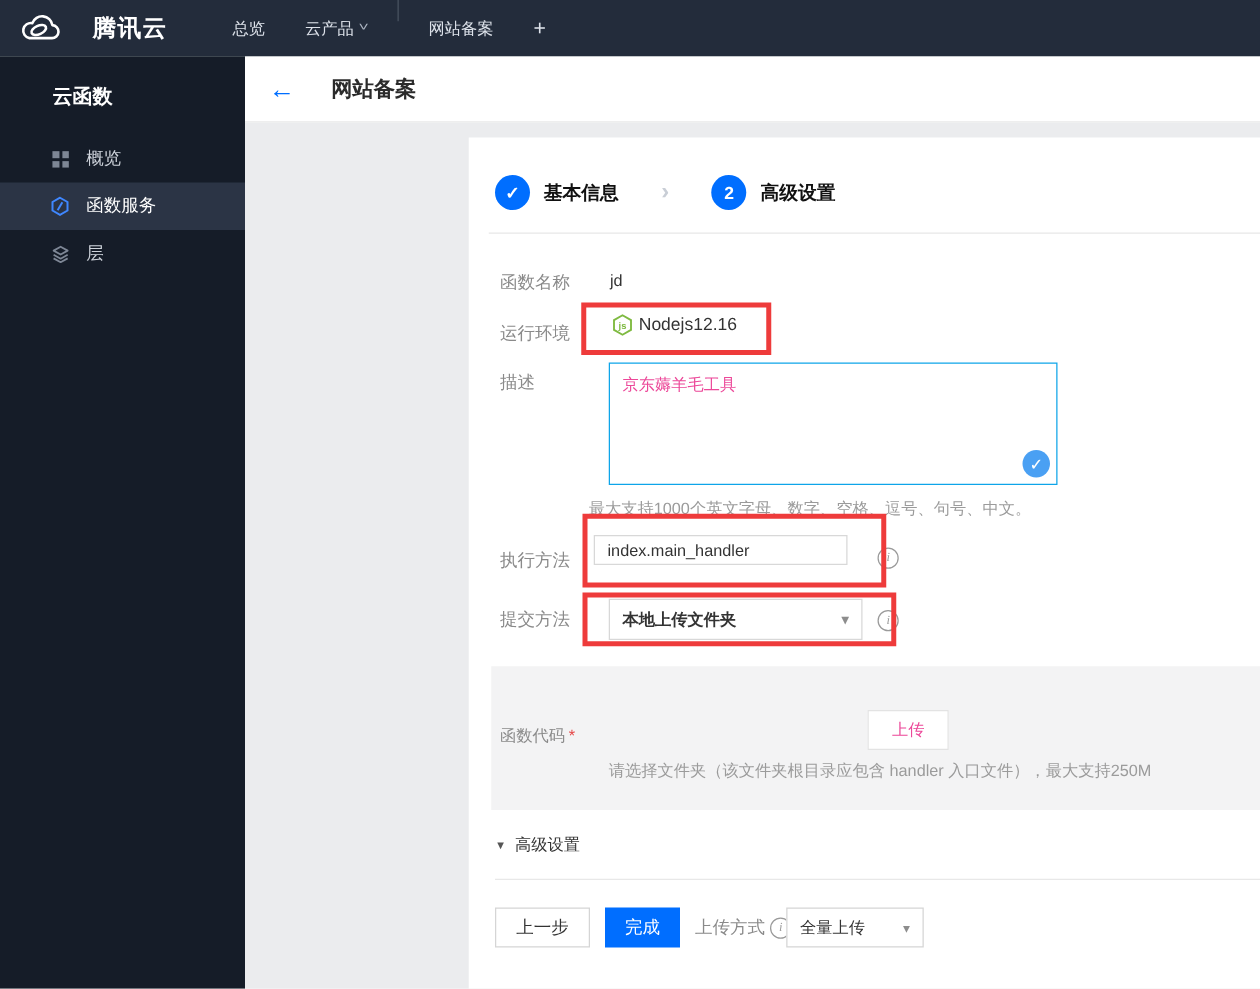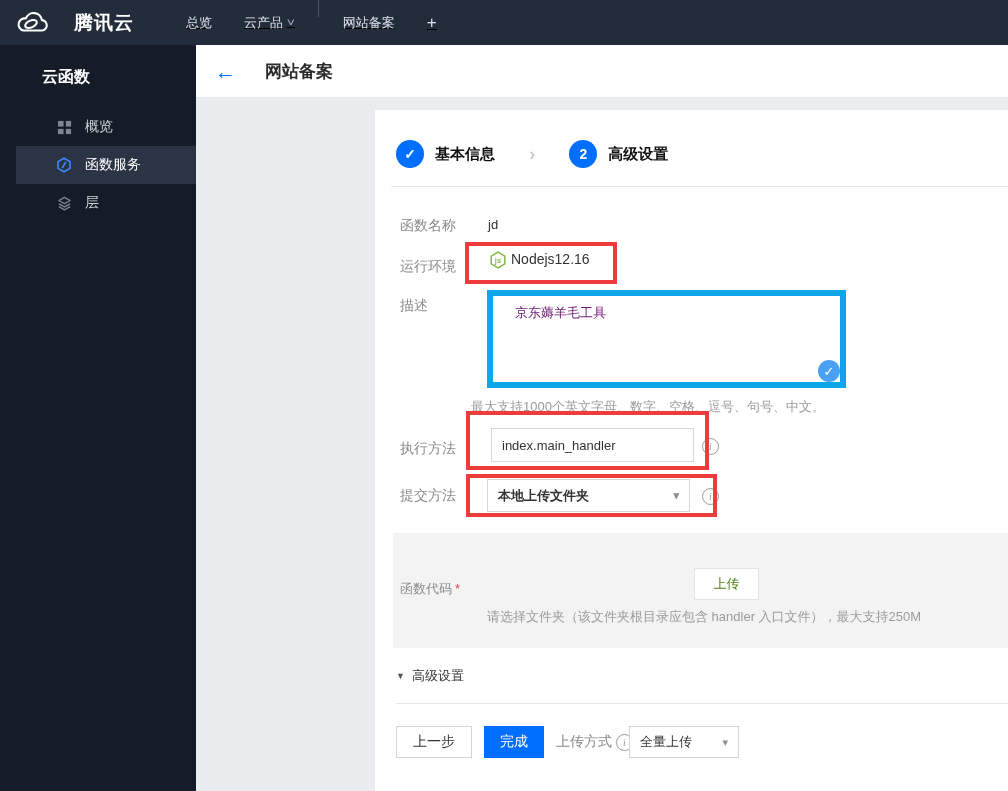--- a/index.html
+++ b/index.html
@@ -5,32 +5,32 @@
   html,body{margin:0;padding:0;}
   body{
     width:1008px;height:791px;overflow:hidden;position:relative;
     font-family:"Liberation Sans",sans-serif;background:#ebecee;
   }
   
   .topbar{position:absolute;top:0;left:0;width:1008px;height:45px;background:#232c3b;
     display:flex;align-items:center;z-index:6;}
   .brand{display:flex;align-items:center;gap:26px;padding-left:16px;cursor:pointer;}
   .brand-text{color:#fff;font-size:19px;font-weight:bold;letter-spacing:1px;}
-  .topnav{display:flex;align-items:flex-start;margin-left:36px;gap:0;text-decoration:underline;}
+  .topnav{display:flex;align-items:flex-start;margin-left:36px;gap:0;}
   .topnav-item{color:#dde2ea;font-size:13px;padding:0 16px;height:45px;display:flex;
     align-items:center;cursor:pointer;gap:5px;}
   .topnav-plus{font-size:17px;color:#dde2ea;}
   .nav-caret{font-size:10px;color:#aab2bf;transform:scaleX(1.4);}
   .topnav-sep{width:1px;height:17px;background:#495361;margin:0 8px;}
   
   .sidebar{position:absolute;top:45px;left:0;width:196px;height:746px;background:#151c28;z-index:5;}
   .sidebar-title{padding:22px 0 0 42px;font-size:16px;font-weight:bold;color:#fff;}
   .side-items{margin-top:20px;}
   .side-item{height:38px;display:flex;align-items:center;padding-left:40px;gap:13px;
-    font-size:14px;color:#ced3db;cursor:pointer;margin-left:16px;}
+    font-size:14px;color:#ced3db;cursor:pointer;}
   .side-item.active{background:#2b3445;color:#fff;}
   .side-icon{width:16px;height:16px;display:flex;align-items:center;justify-content:center;}
   
   .page-header{position:absolute;left:196px;top:45px;width:812px;height:52px;background:#fff;
     display:flex;align-items:center;z-index:4;border-bottom:1px solid #e9e9e9;}
   .back-arrow{margin-left:19px;color:#006eff;font-size:21px;font-weight:bold;cursor:pointer;line-height:1;}
   .page-title{margin-left:29px;font-size:17px;font-weight:bold;color:#2b2b2b;}
   
   .card{position:absolute;left:375px;top:110px;width:633px;height:681px;background:#fff;}
   .steps{position:absolute;left:21px;top:30px;display:flex;align-items:center;height:28px;}
@@ -43,48 +43,48 @@
   .flabel{position:absolute;left:25px;font-size:14px;color:#8a8a8a;}
   .lbl-name{top:107px}.lbl-runtime{top:148px}.lbl-desc{top:187px}
   .lbl-handler{top:330px}.lbl-submit{top:377px}
   .val-name{position:absolute;left:113px;top:107px;font-size:13px;color:#333;}
   .runtime-val{position:absolute;left:114px;top:141px;height:26px;display:flex;
     align-items:flex-start;gap:4px;font-size:14px;color:#333;}
   .ann-box{position:absolute;border:4px solid #ee3b3b;box-sizing:border-box;pointer-events:none;z-index:3;}
   .ann1{left:90px;top:132px;width:152px;height:42px;}
   .ann2{left:91px;top:301px;width:243px;height:59px;}
   .ann3{left:91px;top:364px;width:251px;height:43px;}
-  .desc-ta{position:absolute;left:112px;top:180px;width:359px;height:98px;border:6px solid #0ea5e9;
-    box-sizing:border-box;padding:8px 22px;font-family:"Liberation Sans",sans-serif;
-    font-size:13px;color:#701a75;resize:none;outline:none;}
+  .desc-ta{position:absolute;left:112px;top:180px;width:359px;height:98px;border:1px solid #0ea5e9;
+    box-sizing:border-box;padding:8px 10px;font-family:"Liberation Sans",sans-serif;
+    font-size:13px;color:#ec4899;resize:none;outline:none;}
   .check-badge{position:absolute;left:443px;top:250px;width:22px;height:22px;border-radius:50%;
     background:#4aa0f3;color:#fff;font-size:13px;display:flex;align-items:center;justify-content:center;z-index:2;}
   .hint{font-size:13px;color:#9b9b9b;}
   .desc-hint{position:absolute;left:96px;top:288px;}
   .text-input{box-sizing:border-box;border:1px solid #d8d8d8;padding:0 10px;
     font-family:"Liberation Sans",sans-serif;font-size:13px;color:#333;outline:none;background:#fff;}
-  .handler-input{position:absolute;left:116px;top:318px;width:203px;height:34px;}
+  .handler-input{position:absolute;left:100px;top:318px;width:203px;height:24px;}
   .info{width:15px;height:15px;border:1px solid #9a9a9a;border-radius:50%;color:#9a9a9a;
     font-size:10px;display:flex;align-items:center;justify-content:center;
     font-family:"Liberation Serif",serif;font-style:italic;flex:none;cursor:pointer;}
   .info-abs{position:absolute;}
   .info-handler{left:327px;top:328px;}
   .info-submit{left:327px;top:378px;}
   .fake-select{box-sizing:border-box;border:1px solid #d8d8d8;display:flex;align-items:center;
     padding:0 10px;font-size:13px;color:#333;background:#fff;cursor:pointer;}
   .submit-select{position:absolute;left:112px;top:369px;width:203px;height:33px;font-weight:bold;}
   .caret{margin-left:auto;color:#8d8d8d;font-size:11px;}
   .gray-panel{position:absolute;left:18px;top:423px;right:0;height:115px;background:#f3f3f4;}
   .code-label{position:absolute;left:7px;top:47px;font-size:13px;color:#8a8a8a;}
   .req{color:#e54545;margin-left:3px;}
   .code-input{position:absolute;left:94px;top:35px;width:196px;height:32px;background:#fafafa;
     border-color:#dedede;}
   .code-input::placeholder{color:#bcbcbc;}
   .upload-btn{position:absolute;left:301px;top:35px;width:65px;height:32px;background:#fff;
-    border:1px solid #e3e3e3;font-size:13px;color:#4d7c0f;cursor:pointer;
+    border:1px solid #e3e3e3;font-size:13px;color:#ec4899;cursor:pointer;
     font-family:"Liberation Sans",sans-serif;}
   .code-hint{position:absolute;left:94px;top:75px;}
   .advanced{position:absolute;left:21px;top:557px;display:flex;align-items:center;gap:7px;
     font-size:13px;color:#333;cursor:pointer;}
   .adv-caret{font-size:9px;color:#555;}
   .footer-divider{position:absolute;left:21px;right:0;top:593px;height:1px;background:#e8e8e8;}
   .btn{box-sizing:border-box;font-family:"Liberation Sans",sans-serif;font-size:14px;cursor:pointer;
     display:flex;align-items:center;justify-content:center;}
   .prev-btn{position:absolute;left:21px;top:616px;width:76px;height:32px;background:#fff;
     border:1px solid #d5d5d5;color:#333;}

